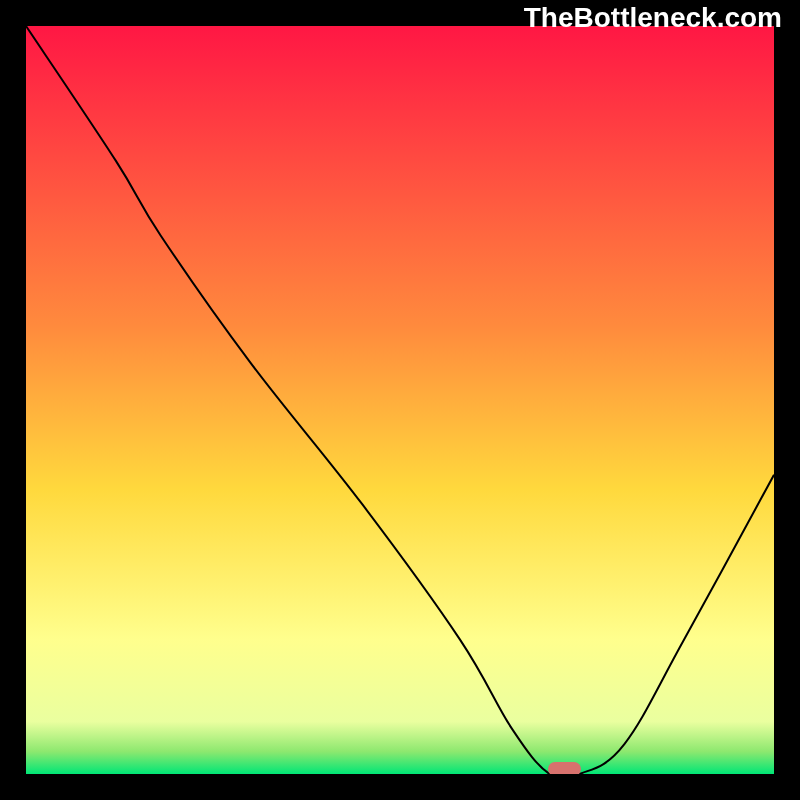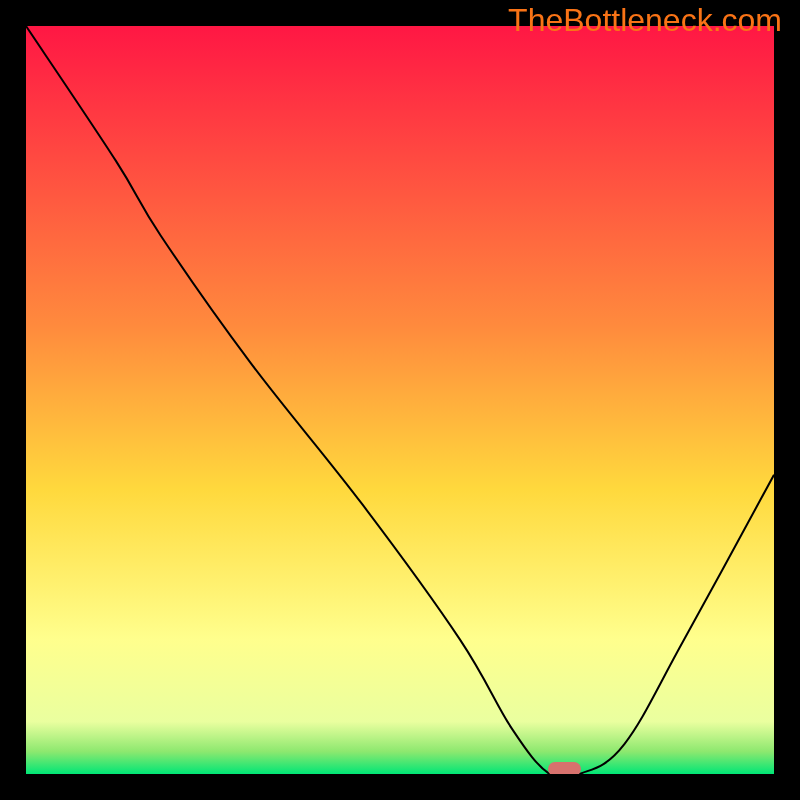--- a/index.html
+++ b/index.html
@@ -8,23 +8,23 @@
     width: 800px;
     height: 800px;
     background: #000;
     position: relative;
     font-family: Arial, Helvetica, sans-serif;
   }
   .watermark {
     position: absolute;
     top: 2px;
     right: 18px;
-    color: #f97316;
-    font-size: 32px;
-    font-weight: normal;
+    color: #ffffff;
+    font-size: 28px;
+    font-weight: bold;
     z-index: 5;
   }
   .plot-outer {
     position: absolute;
     left: 18px;
     top: 18px;
     width: 764px;
     height: 764px;
     background: #000;
   }

